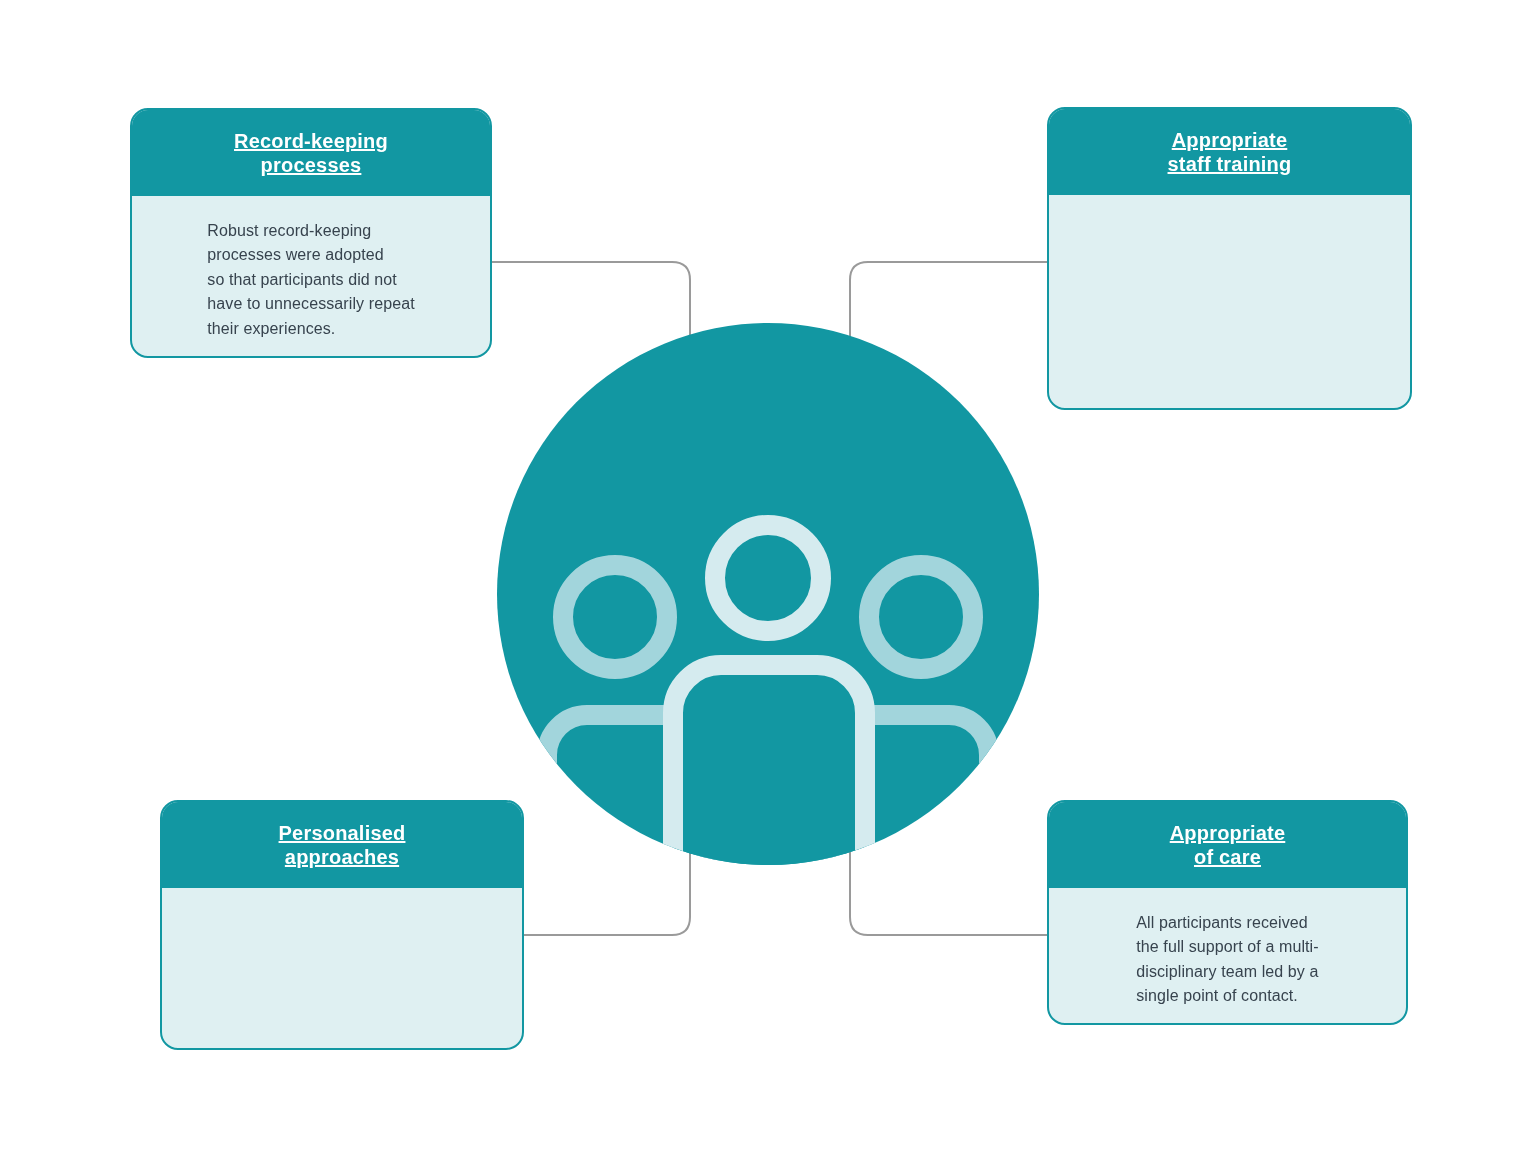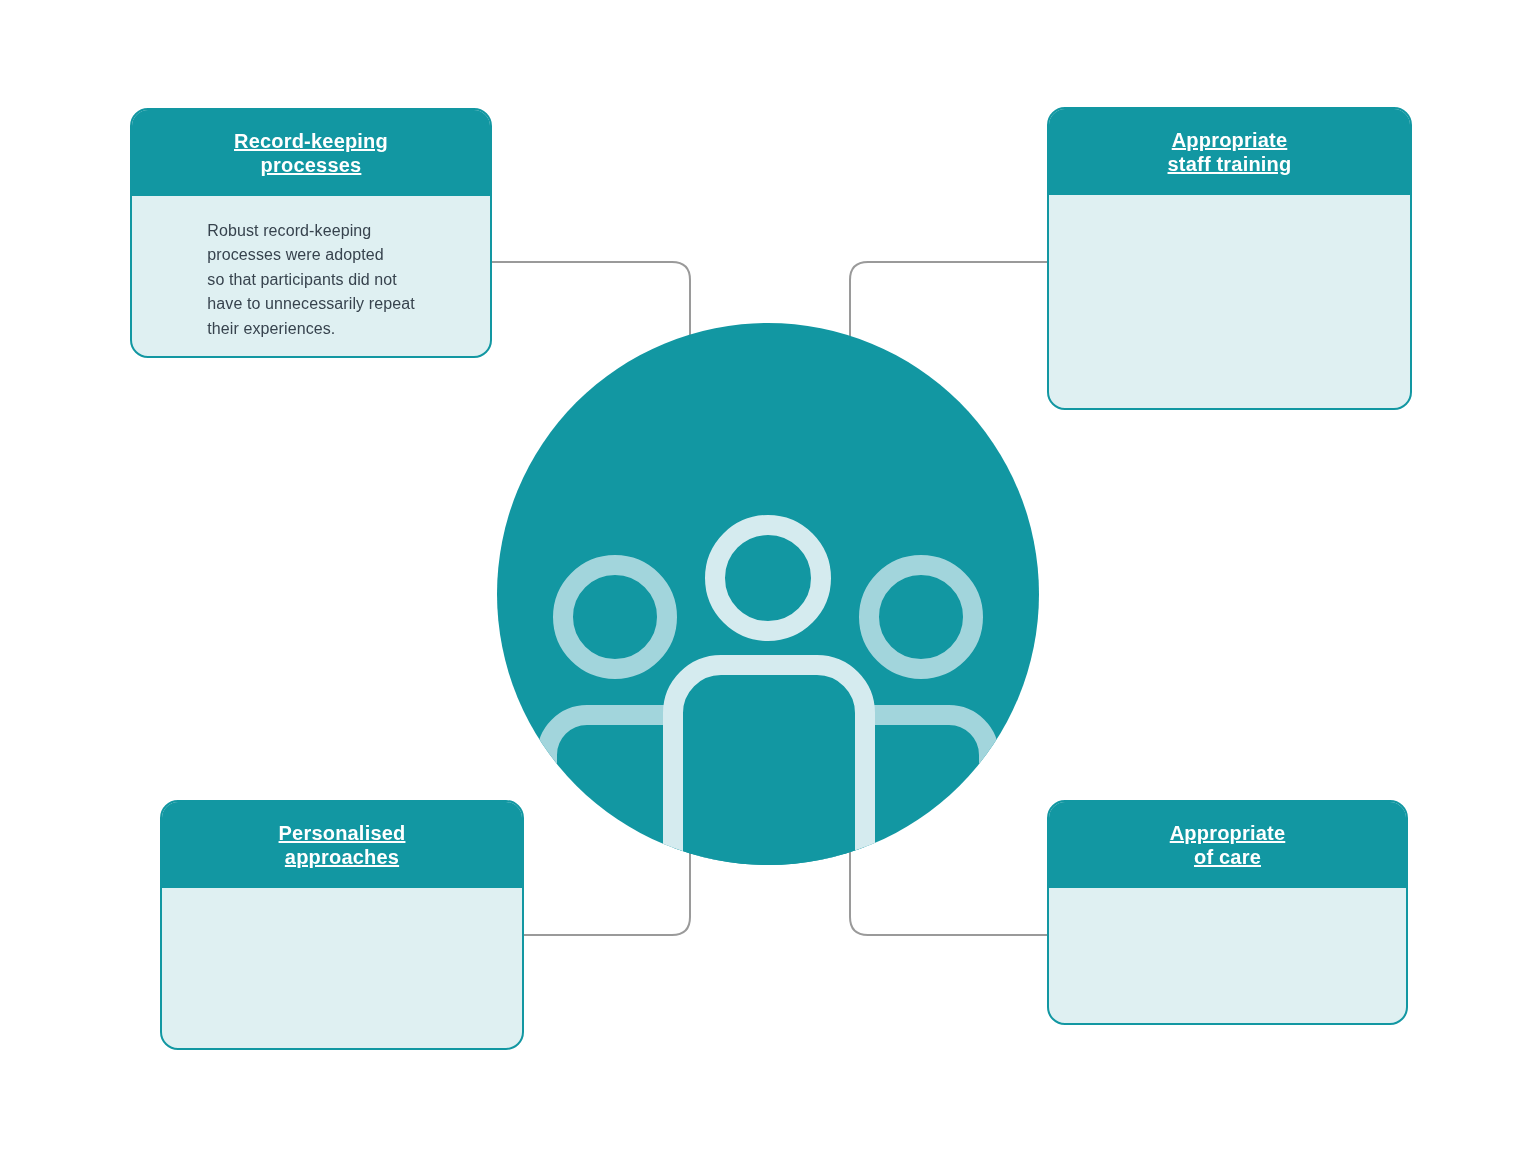--- a/index.html
+++ b/index.html
@@ -91,15 +91,19 @@
   </div>
 
   <div class="box box-bl">
     <div class="box-header">Personalised
 approaches</div>
   </div>
 
   <div class="box box-br">
     <div class="box-header">Appropriate
 of care</div>
+    <div class="box-body">All participants received
+the full support of a multi-
+disciplinary team led by a
+single point of contact.</div>
   </div>
 
 </div>
 
 </body></html>

